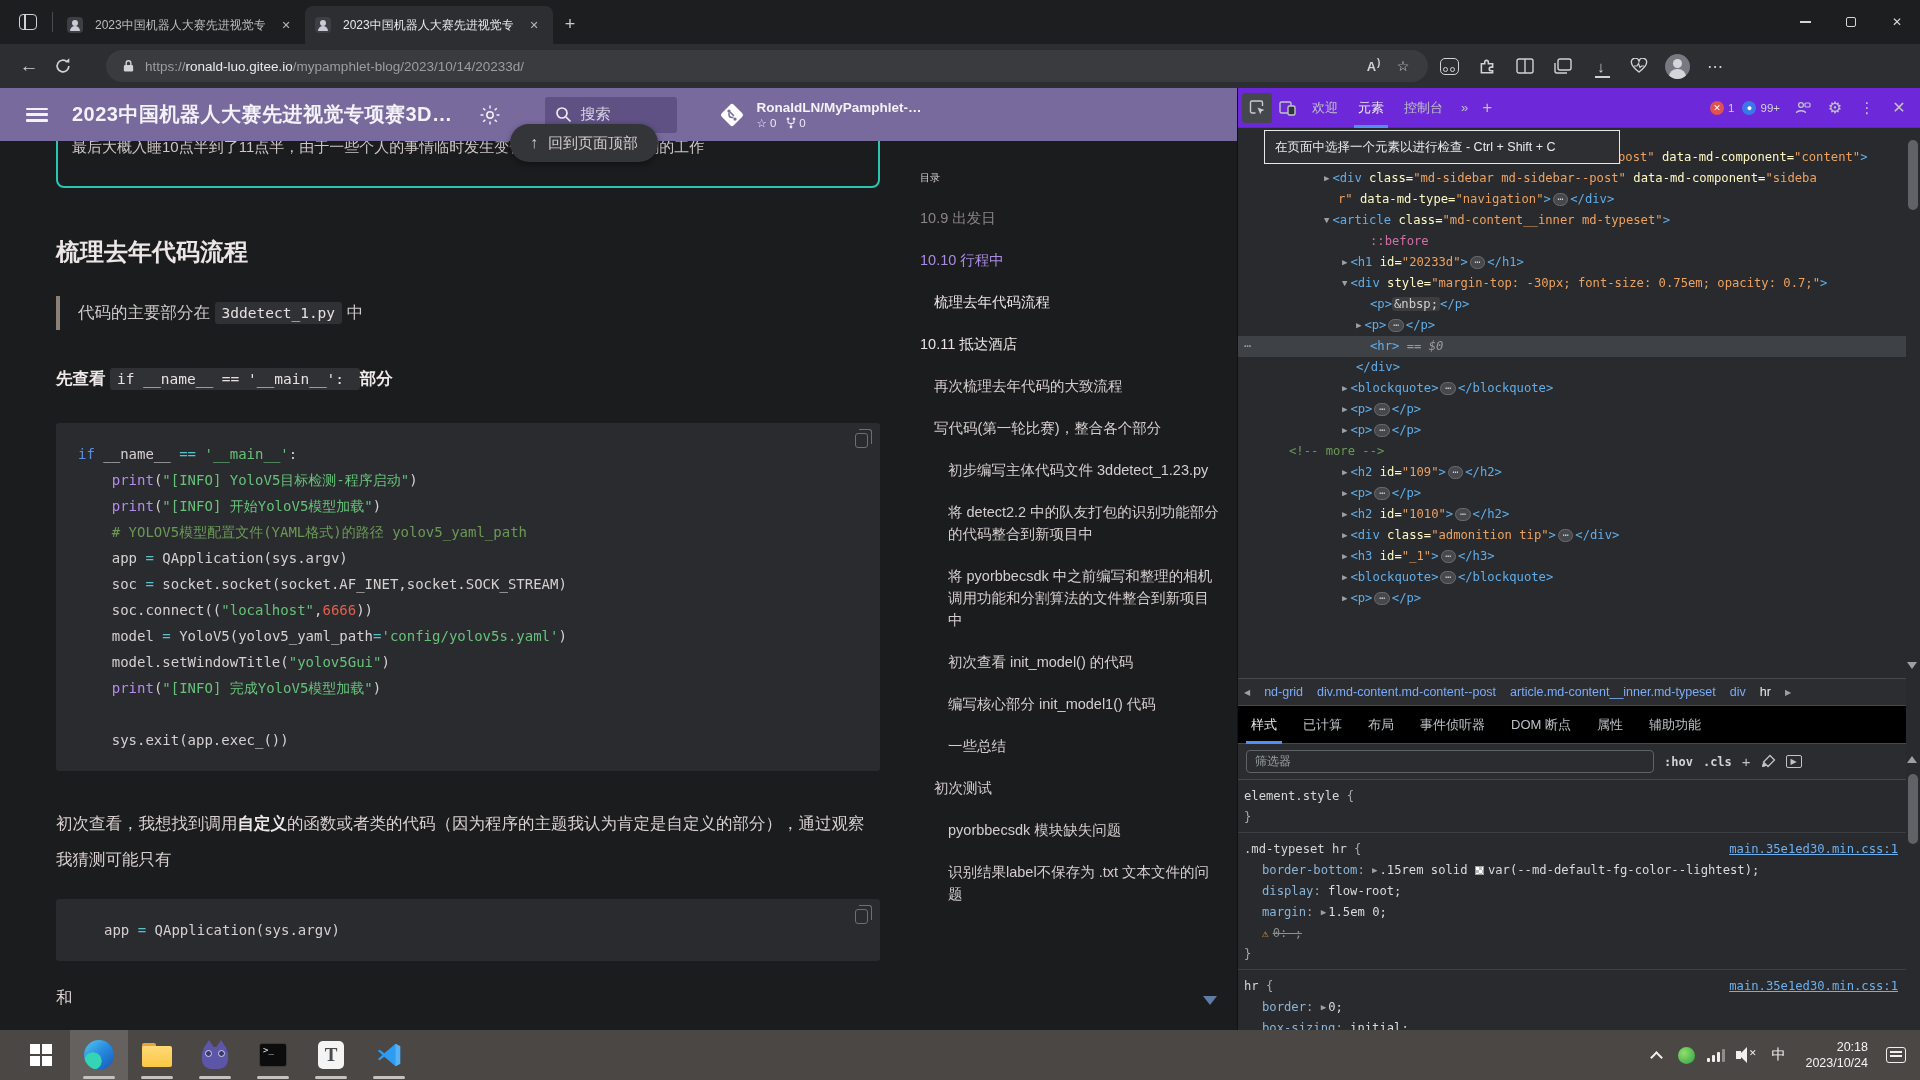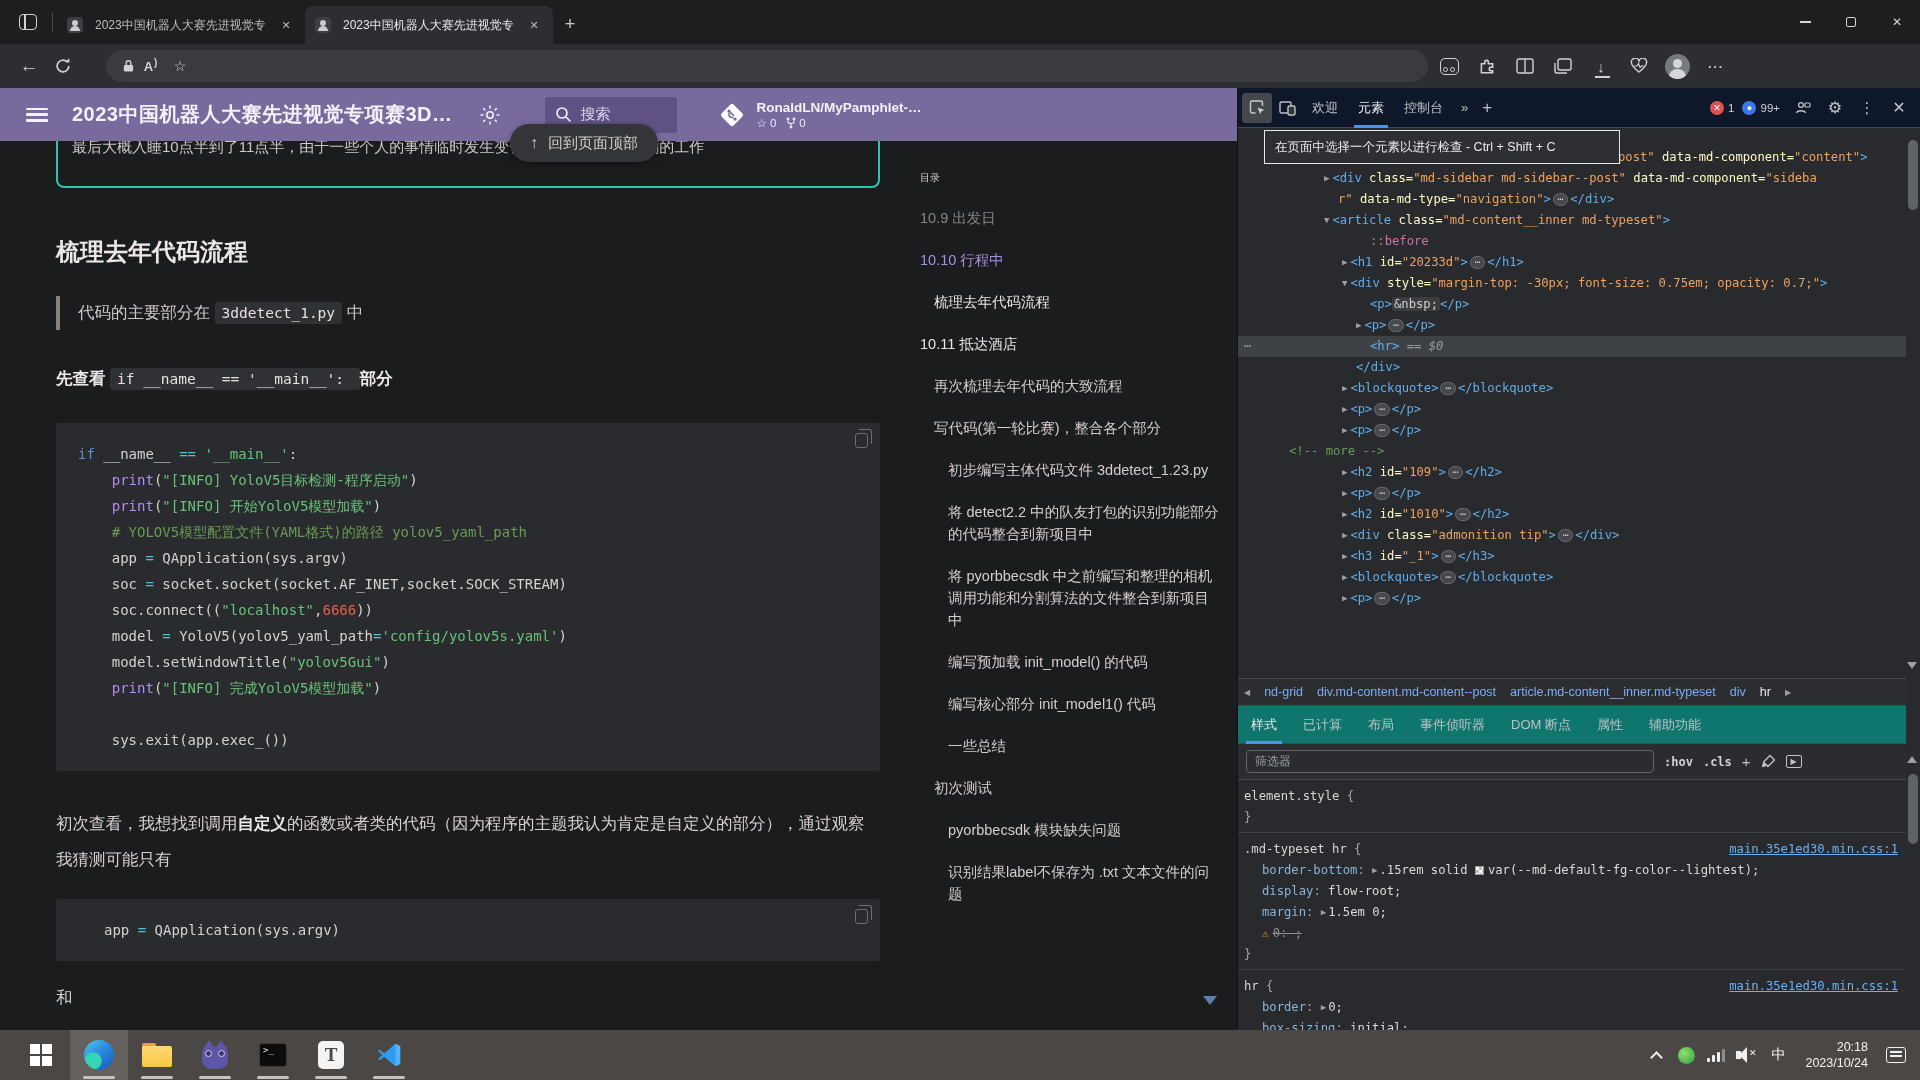--- a/index.html
+++ b/index.html
@@ -98,21 +98,21 @@
 .toc-title{font-size:10px;font-weight:normal;color:#d9d3d3;margin-bottom:22px;}
 .toc-item{font-size:14.5px;line-height:22px;margin-bottom:20px;color:#d6cece;cursor:default;}
 .toc-item.lv1{padding-left:14px;}
 .toc-item.lv2{padding-left:28px;}
 .toc-item.st-dim{color:#8b8585;}
 .toc-item.st-active{color:#a98ce0;}
 .toc-item.st-strong{color:#eae3e3;}
 .toc-hint{position:absolute;left:1203px;top:908px;width:0;height:0;border-left:7px solid transparent;border-right:7px solid transparent;border-top:9px solid #5f7ca6;}
 
 
-.dt-topbar{height:40px;border-bottom:1px solid #45484c;background:#0f172a;display:flex;align-items:center;font-family:"Liberation Sans","DejaVu Sans",sans-serif;}
+.dt-topbar{height:40px;border-bottom:1px solid #45484c;background:#6d28d9;display:flex;align-items:center;font-family:"Liberation Sans","DejaVu Sans",sans-serif;}
 .dt-ic{width:30px;height:30px;display:flex;align-items:center;justify-content:center;flex:none;color:#c0c4c8;}
 .dt-ic.inspect{background:#44474b;border-radius:3px;margin-left:4px;}
 .dt-tab{padding:0 10px;height:40px;display:flex;align-items:center;font-size:13px;color:#bdc1c6;position:relative;flex:none;}
 .dt-tab.active{color:#e8eaed;}
 .dt-tab.active::after{content:"";position:absolute;left:6px;right:6px;bottom:0;height:3px;background:#4f8ff7;}
 .dt-chev{font-size:13px;color:#bdc1c6;padding:0 8px;letter-spacing:-2px;}
 .dt-plus{font-size:17px;color:#bdc1c6;padding:0 8px;}
 .dt-right{margin-left:auto;display:flex;align-items:center;gap:2px;padding-right:6px;}
 .badge{display:flex;align-items:center;gap:4px;font-size:11.5px;color:#d0d3d7;margin-right:6px;}
 .badge .b-err{width:14px;height:14px;border-radius:50%;background:#e05252;color:#fff;font-size:9px;display:flex;align-items:center;justify-content:center;}
@@ -134,21 +134,21 @@
 .tk-en{background:#3d3d40;color:#d0d0d0;border-radius:3px;padding:0 2px;}
 .chip{display:inline-block;background:#46484c;border:1px solid #6a6c70;border-radius:7px;color:#cfd2d6;font-size:9px;line-height:11px;padding:0 4px;margin:0 2px;vertical-align:1px;}
 .gutter-dots{position:absolute;left:6px;top:0;color:#9aa0a6;font-size:12px;letter-spacing:1px;}
 .dt-tooltip{position:absolute;top:42px;left:26px;width:356px;height:34px;background:#2e2f33;border:1px solid #e8e8e8;color:#e8eaed;font-family:"Liberation Sans","DejaVu Sans",sans-serif;font-size:12.5px;display:flex;align-items:center;padding:0 10px;z-index:5;white-space:nowrap;}
 
 .dt-breadcrumb{position:absolute;top:590px;left:0;right:14px;height:28px;border-top:1px solid #45484c;border-bottom:1px solid #45484c;background:#2b2d30;display:flex;align-items:center;gap:14px;font-family:"Liberation Sans","DejaVu Sans",sans-serif;font-size:12.5px;padding:0 6px;overflow:hidden;white-space:nowrap;}
 .bc-item{color:#7cacf8;flex:none;}
 .bc-item.current{color:#e8eaed;}
 .bc-arr{color:#9aa0a6;font-size:8px;flex:none;}
 
-.dt-paneltabs{position:absolute;top:618px;left:0;right:14px;height:38px;background:#0f766e;border-bottom:1px solid #45484c;display:flex;align-items:center;font-family:"Liberation Sans","DejaVu Sans",sans-serif;}
+.dt-paneltabs{position:absolute;top:618px;left:0;right:14px;height:38px;background:#000000;border-bottom:1px solid #45484c;display:flex;align-items:center;font-family:"Liberation Sans","DejaVu Sans",sans-serif;}
 .pt{padding:0 13px;font-size:13px;color:#bdc1c6;height:38px;display:flex;align-items:center;position:relative;flex:none;}
 .pt.active{color:#e8eaed;}
 .pt.active::after{content:"";position:absolute;left:8px;right:8px;bottom:0;height:3px;background:#4f8ff7;}
 
 .dt-filterrow{position:absolute;top:656px;left:0;right:14px;height:36px;background:#2a2c2f;border-bottom:1px solid #45484c;display:flex;align-items:center;padding:0 8px;gap:10px;font-family:"Liberation Sans","DejaVu Sans",sans-serif;}
 .filter-input{width:408px;height:23px;border:1px solid #5f6368;border-radius:4px;color:#9aa0a6;font-size:12px;display:flex;align-items:center;padding:0 8px;}
 .ptog{font-size:12px;color:#d0d3d7;font-weight:bold;font-family:"DejaVu Sans Mono",monospace;}
 .f-ic{color:#c0c4c8;font-size:15px;}
 .panel-ic{width:16px;height:13px;border:1.5px solid #c0c4c8;border-radius:2px;display:flex;align-items:center;justify-content:center;font-size:8px;color:#c0c4c8;}
 
@@ -251,20 +251,21 @@
       <svg width="18" height="18" viewBox="0 0 16 16">
           <path d="M13.2 8a5.2 5.2 0 1 1-1.6-3.75" fill="none" stroke="#cfd2d6" stroke-width="1.5"></path>
           <path d="M13.6 1.2 L13.6 5.2 L9.8 4.4 Z" fill="#cfd2d6"></path>
         </svg>
     </div>
     <div class="addr-pill">
       <svg width="13" height="16" viewBox="0 0 14 16">
           <rect x="2" y="7" width="10" height="7" rx="1.5" fill="#cfd2d6"></rect>
           <path d="M4.5 7.2V4.8a2.5 2.5 0 0 1 5 0v2.4" stroke="#cfd2d6" stroke-width="1.5" fill="none"></path>
         </svg>
+      <div class="addr-url"><span class="u-dim">https://</span><span class="u-host">ronald-luo.gitee.io</span><span class="u-dim">/mypamphlet-blog/2023/10/14/20233d/</span></div>
       <div class="pill-ic readaloud">
           <span>A</span>
           <i>)</i>
         </div>
       <div class="pill-ic">☆</div>
     </div>
     <div class="ext-ic">
         <span class="glasses">
           <i></i>
           <i></i>
@@ -404,21 +405,21 @@
           <div id="toc-list">
               <div class="toc-item lv0 st-dim">10.9 出发日</div>
               <div class="toc-item lv0 st-active">10.10 行程中</div>
               <div class="toc-item lv1 st-strong">梳理去年代码流程</div>
               <div class="toc-item lv0 st-strong">10.11 抵达酒店</div>
               <div class="toc-item lv1 st-normal">再次梳理去年代码的大致流程</div>
               <div class="toc-item lv1 st-normal">写代码(第一轮比赛)，整合各个部分</div>
               <div class="toc-item lv2 st-normal">初步编写主体代码文件 3ddetect_1.23.py</div>
               <div class="toc-item lv2 st-normal">将 detect2.2 中的队友打包的识别功能部分的代码整合到新项目中</div>
               <div class="toc-item lv2 st-normal">将 pyorbbecsdk 中之前编写和整理的相机调用功能和分割算法的文件整合到新项目中</div>
-              <div class="toc-item lv2 st-normal">编写预加载 init_model() 的代码</div>
+              <div class="toc-item lv2 st-normal">初次查看 init_model() 的代码</div>
               <div class="toc-item lv2 st-normal">编写核心部分 init_model1() 代码</div>
               <div class="toc-item lv2 st-normal">一些总结</div>
               <div class="toc-item lv1 st-normal">初次测试</div>
               <div class="toc-item lv2 st-normal">pyorbbecsdk 模块缺失问题</div>
               <div class="toc-item lv2 st-normal">识别结果label不保存为 .txt 文本文件的问题</div>
             </div>
         </div>
       </div>
       <div class="toc-hint"></div>
     </div>

